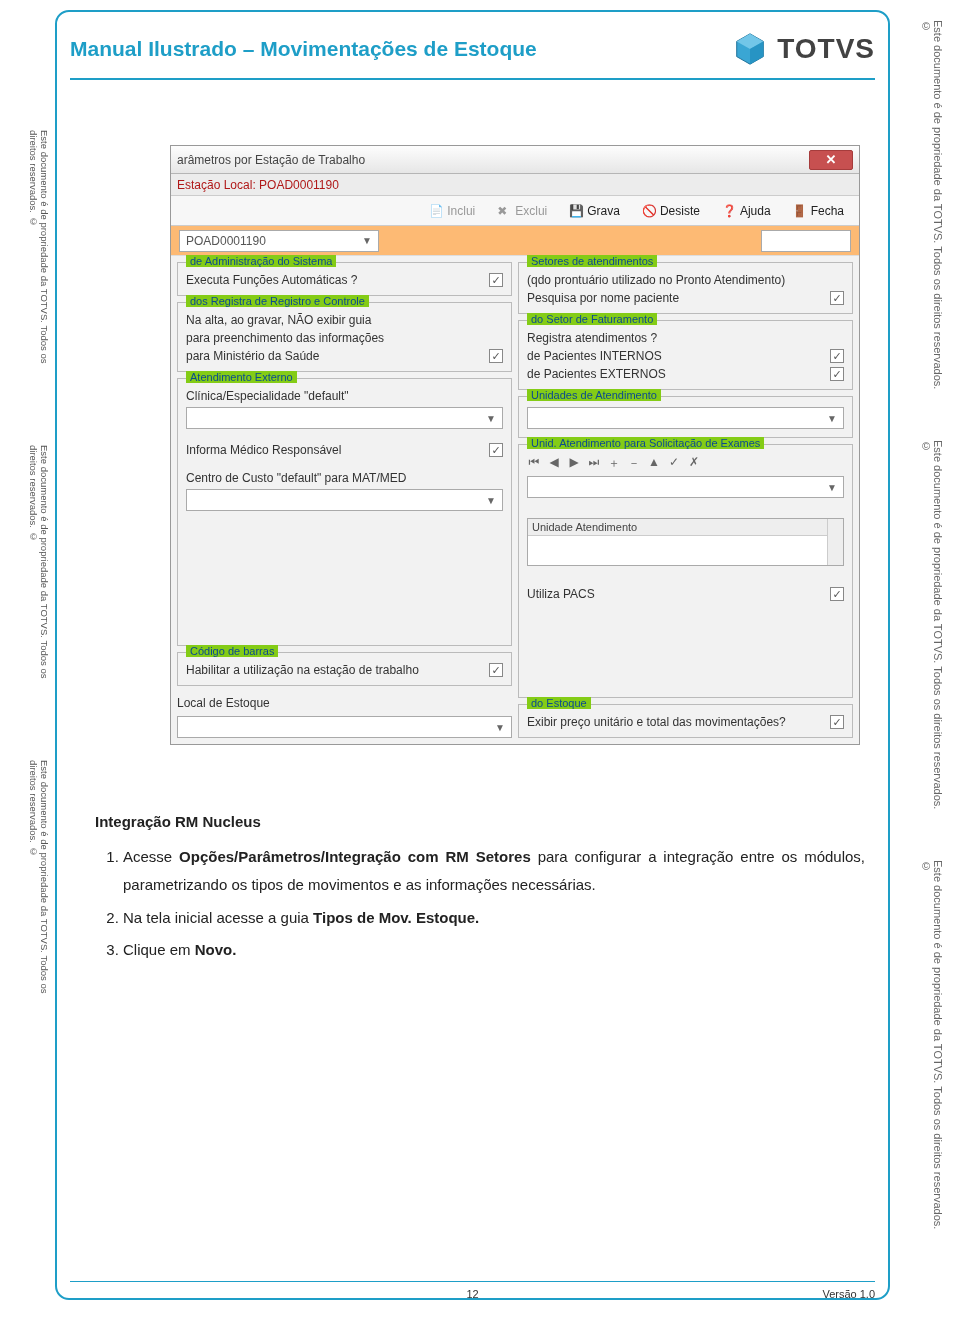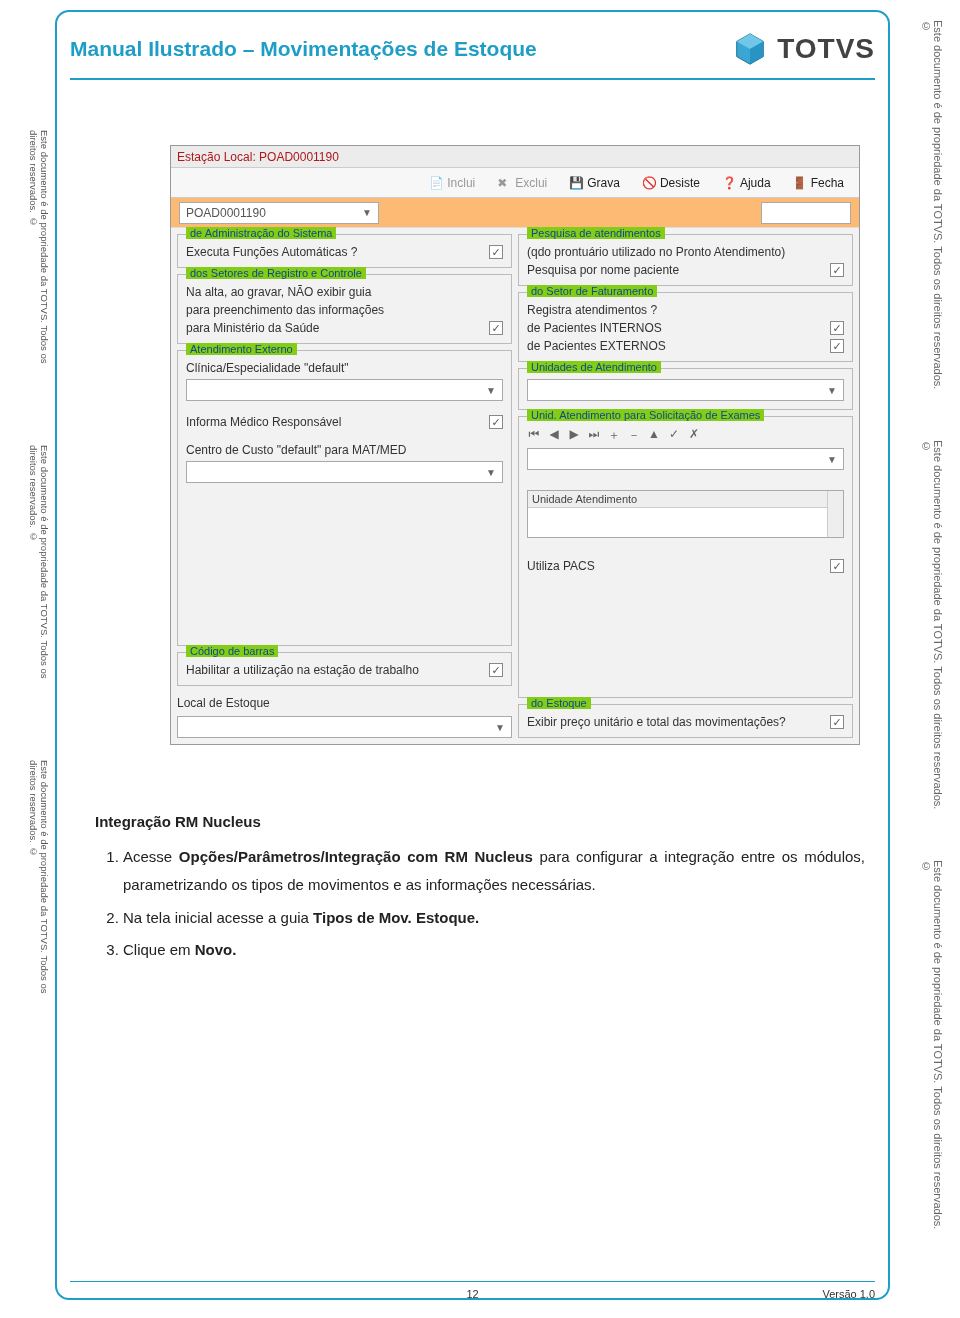--- a/index.html
+++ b/index.html
@@ -268,20 +268,26 @@
     <svg class="logo-cube" viewBox="0 0 40 40">
       <polygon points="20,4 34,12 34,28 20,36 6,28 6,12" fill="#3aa6d4" stroke="#1a6e97" stroke-width="1"></polygon>
       <polygon points="20,4 34,12 20,20 6,12" fill="#72c6e8"></polygon>
       <polygon points="20,20 34,12 34,28 20,36" fill="#2794c4"></polygon>
     </svg>
     <span class="logo-text">TOTVS</span>
   </div>
 </div>
 
 <div class="win">
+  <div class="win-titlebar">
+    <span class="win-title">arâmetros por Estação de Trabalho</span>
+    <div class="win-close">
+      <span>✕</span>
+    </div>
+  </div>
   <div class="win-subbar">Estação Local: POAD0001190</div>
 
   <div class="win-toolbar">
     <div class="tbtn disabled">
       <span class="ic">📄</span>
       <span>Inclui</span>
     </div>
     <div class="tbtn disabled">
       <span class="ic">✖</span>
       <span>Exclui</span>
@@ -321,21 +327,21 @@
 
       <div class="group">
         <div class="group-title">de Administração do Sistema</div>
         <div class="row">
           <span>Executa Funções Automáticas ?</span>
           <span class="chk">✓</span>
         </div>
       </div>
 
       <div class="group">
-        <div class="group-title">dos Setores de Registro e Controle</div>
+        <div class="group-title">dos Registra de Registro e Controle</div>
         <div class="plain-label">Na alta, ao gravar, NÃO exibir guia</div>
         <div class="plain-label">para preenchimento das informações</div>
         <div class="row">
           <span>para Ministério da Saúde</span>
           <span class="chk">✓</span>
         </div>
       </div>
 
       <div class="group" style="flex:1">
         <div class="group-title">Atendimento Externo</div>
@@ -366,21 +372,21 @@
       <div class="plain-label">Local de Estoque</div>
       <div class="combo" style="width:100%">
         <span></span>
           <span class="arrow">▼</span>
       </div>
     </div>
 
     <div class="col">
 
       <div class="group">
-        <div class="group-title">Pesquisa de atendimentos</div>
+        <div class="group-title">Setores de atendimentos</div>
         <div class="plain-label">(qdo prontuário  utilizado no Pronto Atendimento)</div>
         <div class="row">
           <span>Pesquisa por nome paciente</span>
           <span class="chk">✓</span>
         </div>
       </div>
 
       <div class="group">
         <div class="group-title">do Setor de Faturamento</div>
         <div class="plain-label">Registra atendimentos ?</div>
@@ -438,21 +444,21 @@
       </div>
 
     </div>
   </div>
 </div>
 
 <div class="body-text">
   <div class="heading">Integração RM Nucleus</div>
   <ol>
     <li>
-      <span>Acesse </span><b>Opções/Parâmetros/Integração com RM Nucleus</b><span> para configurar a integração entre os módulos, parametrizando os tipos de movimentos e as informações necessárias.</span>
+      <span>Acesse </span><b>Opções/Parâmetros/Integração com RM Setores</b><span> para configurar a integração entre os módulos, parametrizando os tipos de movimentos e as informações necessárias.</span>
     </li>
     <li>
       <span>Na tela inicial acesse a guia </span><b>Tipos de Mov. Estoque.</b>
     </li>
     <li>
       <span>Clique em </span><b>Novo.</b>
     </li>
   </ol>
 </div>
 

